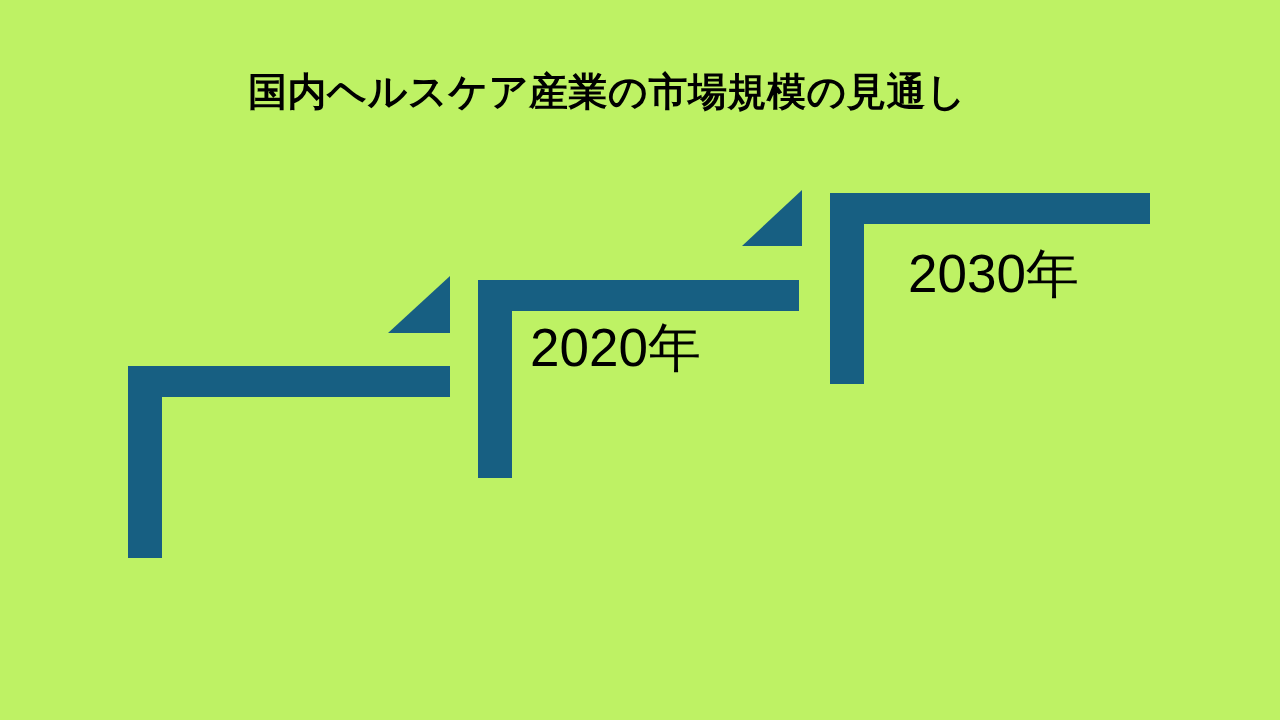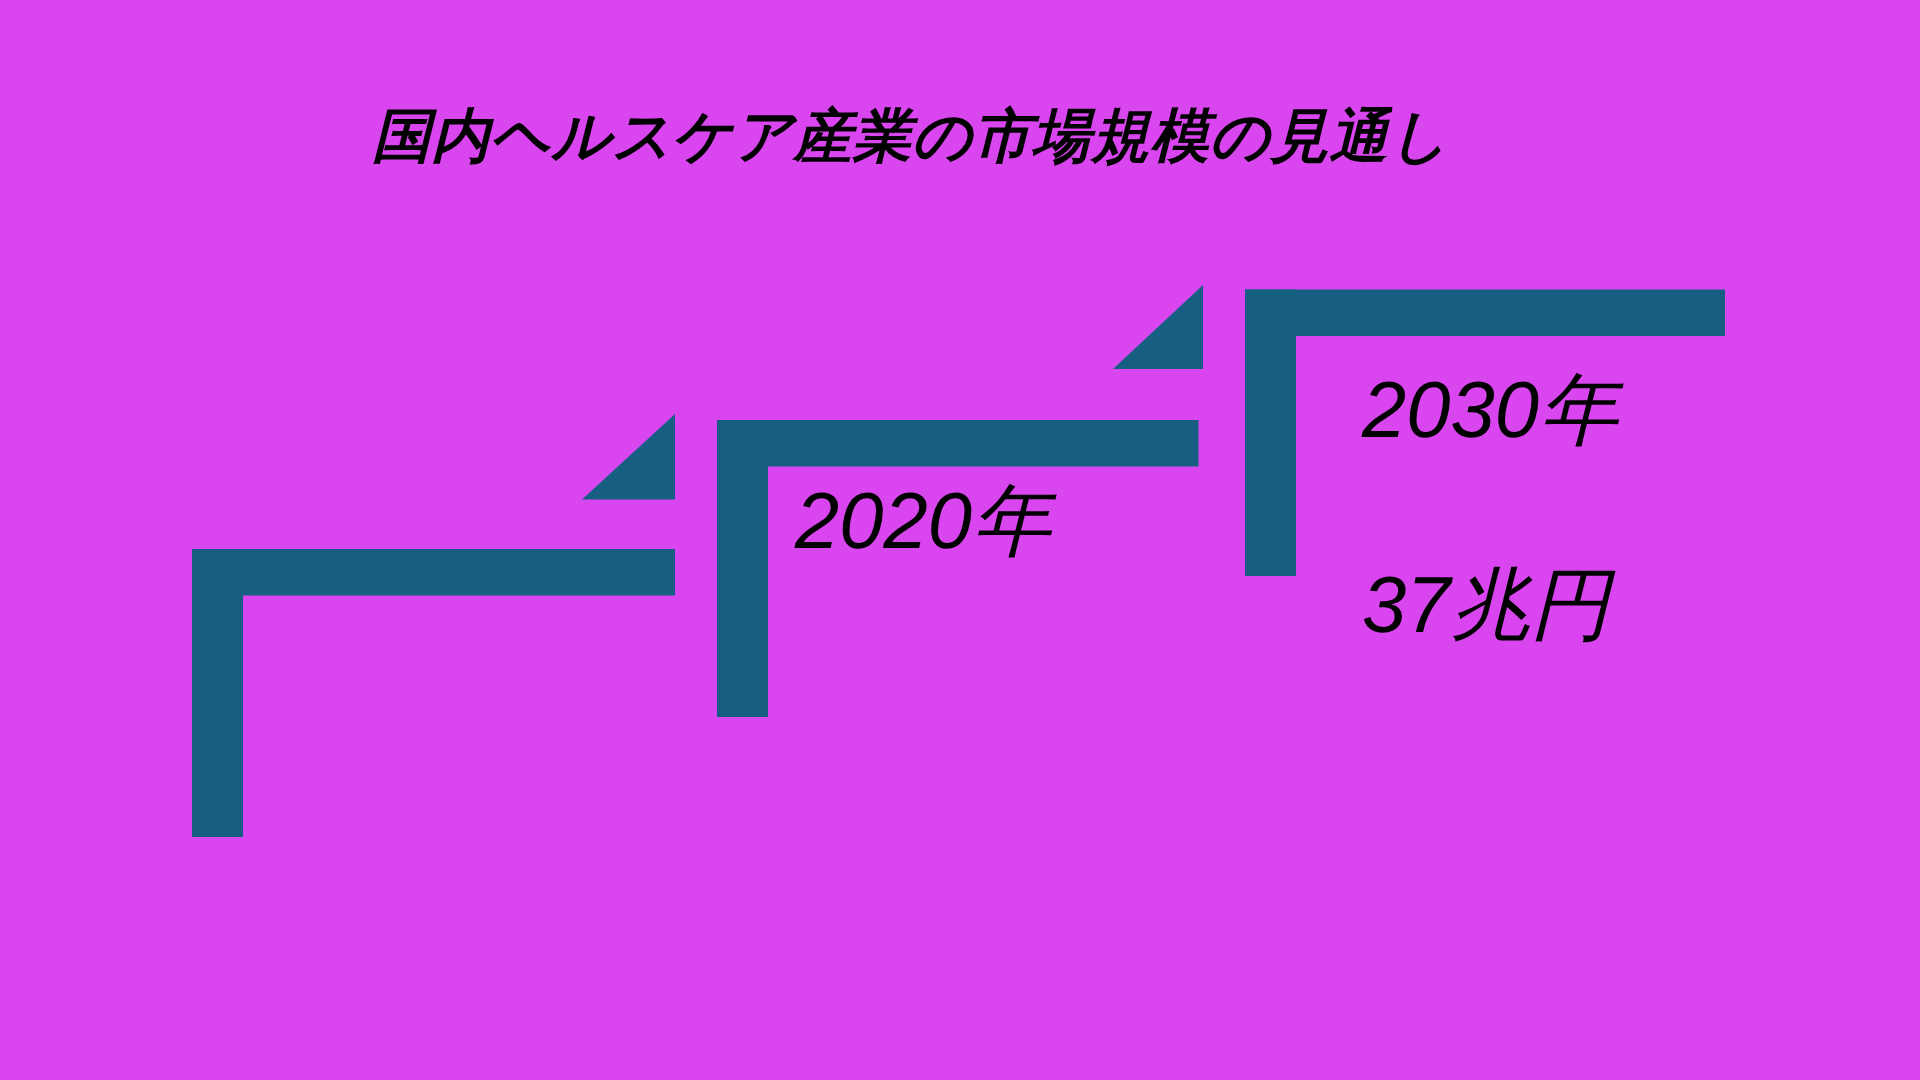--- a/index.html
+++ b/index.html
@@ -10,22 +10,21 @@
     width: 1280px;
     height: 720px;
     background: #ffffff;
     font-family: "Liberation Sans", "DejaVu Sans", sans-serif;
     overflow: hidden;
   }
   .slide {
     position: relative;
     width: 1280px;
     height: 720px;
-    background: #d946ef;
-    font-style: italic;
+    background: #bef264;
   }
   .slide-title {
     position: absolute;
     left: 248px;
     top: 70px;
     font-size: 39px;
     font-weight: bold;
     color: #000000;
     letter-spacing: 0.5px;
     white-space: nowrap;
@@ -136,17 +135,16 @@
     </div>
   </div>
 
   <div class="step step-3">
     <div class="bracket">
       <div class="vbar"></div>
       <div class="hbar"></div>
     </div>
     <div class="step-labels">
       <div class="label-year">2030年</div>
-      <div class="label-value">37兆円</div>
     </div>
   </div>
 
 </div>
 
 </body></html>

